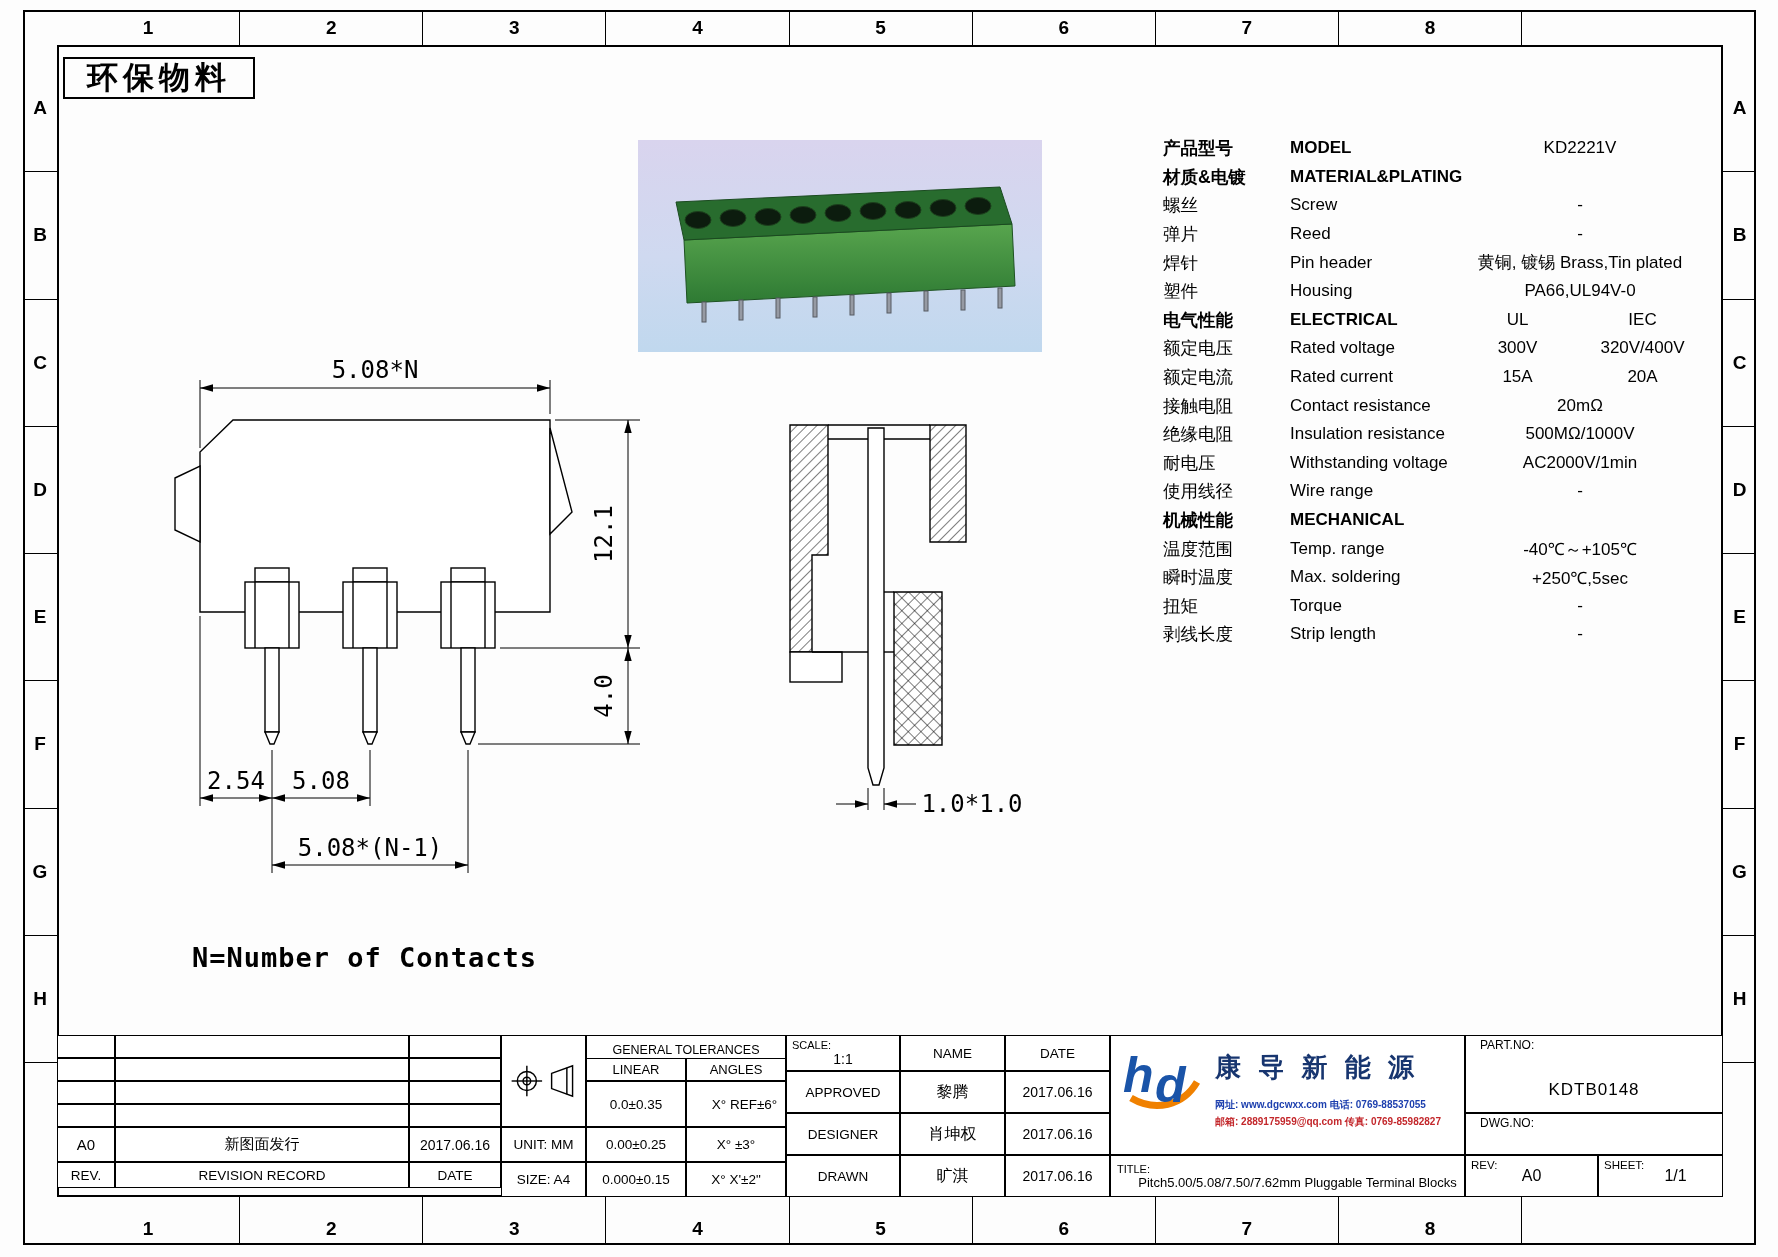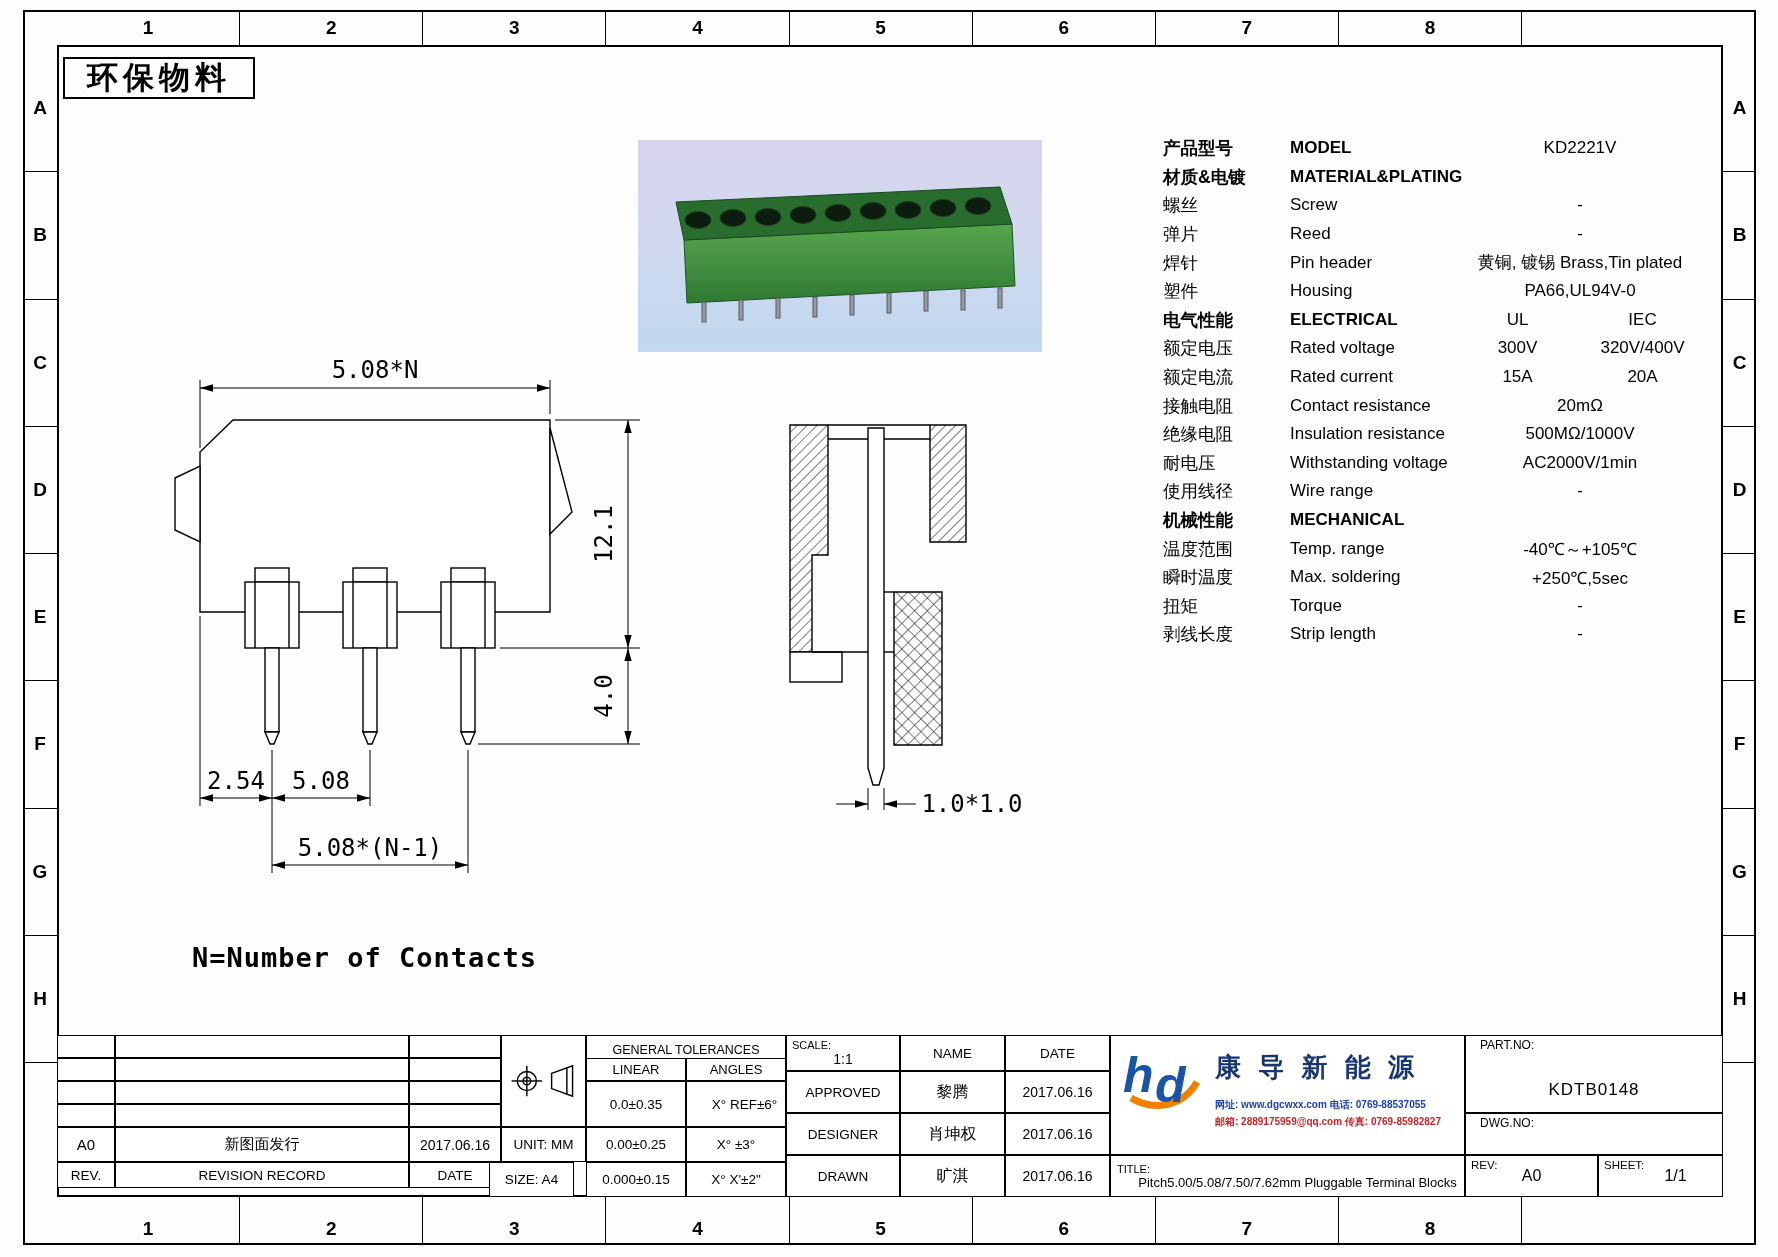--- a/index.html
+++ b/index.html
@@ -454,21 +454,21 @@
           <circle cx="24" cy="28" r="10"></circle>
             <circle cx="24" cy="28" r="4"></circle>
           <line x1="8" y1="28" x2="40" y2="28"></line>
             <line x1="24" y1="12" x2="24" y2="44"></line>
           <polygon points="50,20 72,12 72,44 50,36"></polygon>
             <line x1="66" y1="14" x2="66" y2="42"></line>
         </g>
       </svg>
     </div>
     <div class="tb" style="left:444px; top:92px; width:85px; height:35px; font-size:13.5px;">UNIT: MM</div>
-    <div class="tb" style="left:432px; top:127px; width:85px; height:35px; font-size:13.5px;">SIZE: A4</div>
+    <div class="tb" style="left:444px; top:127px; width:85px; height:35px; font-size:13.5px;">SIZE: A4</div>
 
     <div class="tb" style="left:529px; top:0; width:200px; height:30px; font-size:12.5px;">GENERAL TOLERANCES</div>
     <div class="tb" style="left:529px; top:23px; width:100px; height:23px; font-size:13px;">LINEAR</div>
     <div class="tb" style="left:629px; top:23px; width:100px; height:23px; font-size:13px;">ANGLES</div>
     <div class="tb" style="left:529px; top:46px; width:100px; height:46px; font-size:13.5px;">0.0±0.35</div>
     <div class="tb" style="left:629px; top:46px; width:100px; height:46px; font-size:13.5px;padding-left:17px;">X° REF±6°</div>
     <div class="tb" style="left:529px; top:92px; width:100px; height:35px; font-size:13.5px;">0.00±0.25</div>
     <div class="tb" style="left:629px; top:92px; width:100px; height:35px; font-size:13.5px;">X° ±3°</div>
     <div class="tb" style="left:529px; top:127px; width:100px; height:35px; font-size:13.5px;">0.000±0.15</div>
     <div class="tb" style="left:629px; top:127px; width:100px; height:35px; font-size:13.5px;">X° X'±2"</div>

